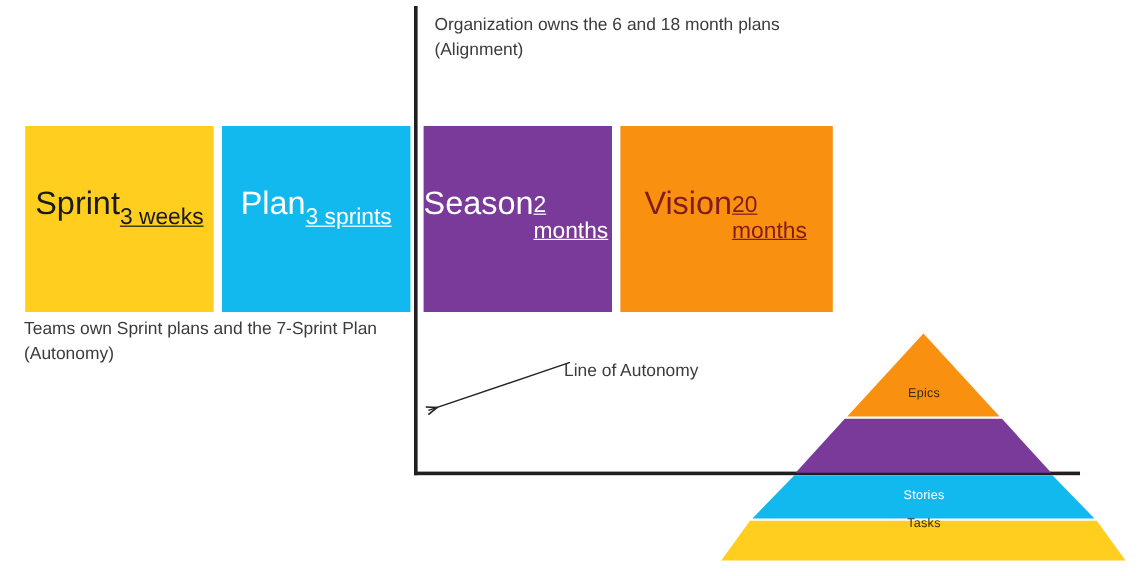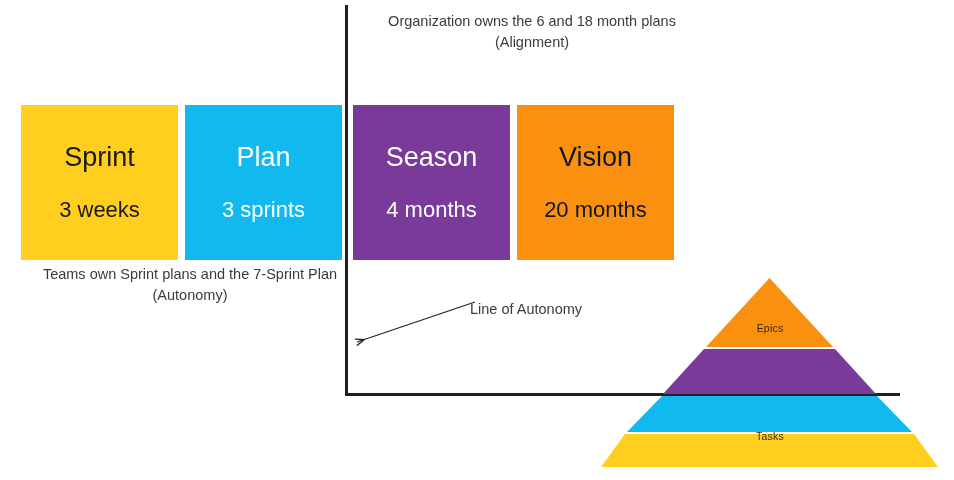--- a/index.html
+++ b/index.html
@@ -38,21 +38,20 @@
     background: #231f20;
   }
 
   
   .note {
     position: absolute;
     font-size: 14.5px;
     line-height: 1.42;
     color: #3b3b3b;
     white-space: pre-line;
-    text-align: center;
   }
   .note-alignment { left: 362px; top: 11px; width: 340px; }
   .note-autonomy  { left: 20px;  top: 264px; width: 340px; }
 
   .callout-label {
     position: absolute;
     left: 470px;
     top: 299px;
     font-size: 14.5px;
     line-height: 1.42;
@@ -69,39 +68,40 @@
     height: 62px;
   }
 
   
   .card {
     position: absolute;
     top: 105px;
     width: 157px;
     height: 155px;
     display: flex;
-    flex-direction: column;
+    flex-direction: row;
     align-items: center;
     justify-content: center;
   }
   .card-title {
     font-size: 27px;
     line-height: 1.1;
     font-weight: 400;
     margin-bottom: 26px;
   }
   .card-sub {
-    font-size: 22px;
+    font-size: 19px;
     line-height: 1.1;
     font-weight: 400;
+    text-decoration: underline;
   }
   .card-sprint { left: 21px;  background: #FFCE1F; color: #1a1a1a; }
   .card-plan   { left: 185px; background: #12B9EE; color: #ffffff; }
   .card-season { left: 353px; background: #7A3A9A; color: #ffffff; }
-  .card-vision { left: 517px; background: #FA9010; color: #0f172a; }
+  .card-vision { left: 517px; background: #FA9010; color: #7f1d1d; padding-left: 20px; }
 
   
   .pyramid {
     position: absolute;
     left: 598px;
     top: 274px;
     width: 344px;
     height: 200px;
   }
   .pyr-label {
@@ -143,33 +143,34 @@
     <div class="card-sub">3 weeks</div>
   </div>
 
   <div class="card card-plan">
     <div class="card-title">Plan</div>
     <div class="card-sub">3 sprints</div>
   </div>
 
   <div class="card card-season">
     <div class="card-title">Season</div>
-    <div class="card-sub">4 months</div>
+    <div class="card-sub">2 months</div>
   </div>
 
   <div class="card card-vision">
     <div class="card-title">Vision</div>
     <div class="card-sub">20 months</div>
   </div>
 
   <div class="pyramid">
     <svg viewBox="0 0 344 200" width="344" height="200">
 
       <polygon points="171.5,4 235,73 108,73" fill="#FA9010"></polygon>
       <polygon points="106,75 237,75 278,120 65,120" fill="#7A3A9A"></polygon>
       <polygon points="64,122 279,122 314,158 29,158" fill="#12B9EE"></polygon>
       <polygon points="27,160 316,160 340,193 3,193" fill="#FFCE1F"></polygon>
     </svg>
     <div class="pyr-label" style="top:48px;  color:#3a2a10;">Epics</div>
+    <div class="pyr-label" style="top:133px; color:#ffffff;">Stories</div>
     <div class="pyr-label" style="top:156px; color:#3a2f0a;">Tasks</div>
   </div>
 
 </div>
 
 </body></html>

